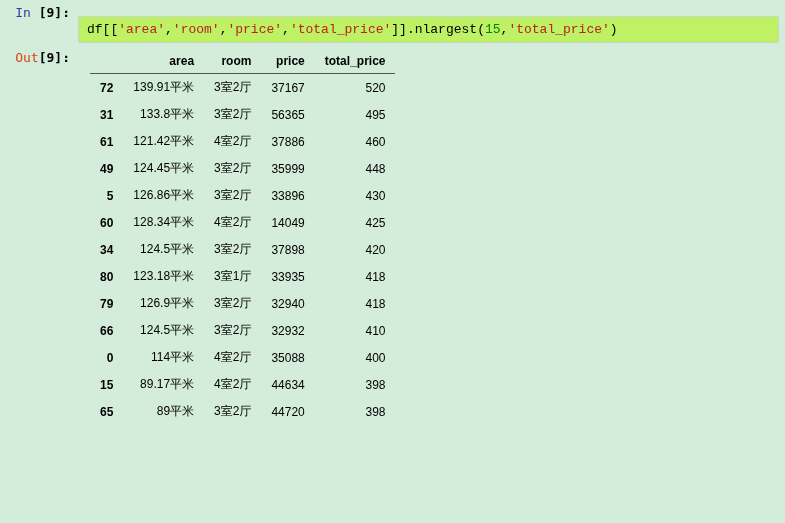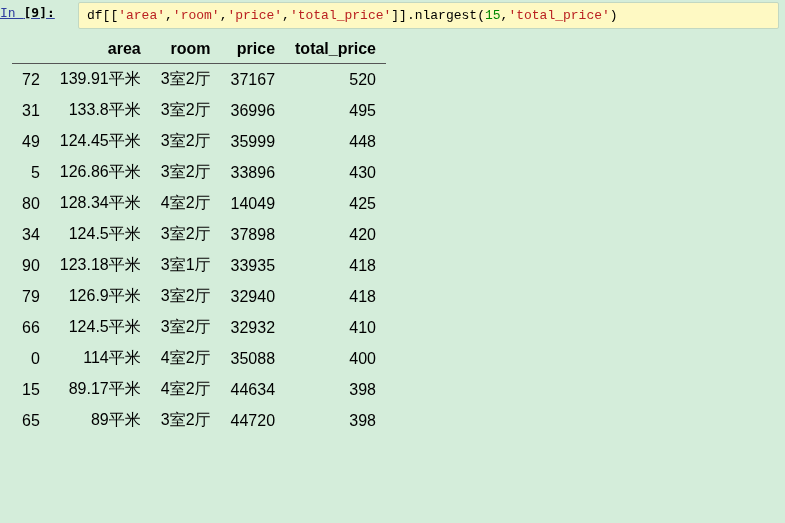--- a/index.html
+++ b/index.html
@@ -11,79 +11,81 @@
     color: #000;
     width: 785px;
   }
   .cell {
     display: flex;
     align-items: flex-start;
   }
   .prompt {
     width: 70px;
     min-width: 70px;
-    text-align: left;
+    text-align: right;
     padding: 5px 8px 5px 0;
     font-family: monospace;
     font-size: 13px;
-    text-decoration: underline;
   }
   .in-prompt { color: #303F9F; }
   .in-prompt .num { color: #000; font-weight: bold; }
   .out-prompt { color: #D84315; }
   .out-prompt .num { color: #000; font-weight: bold; }
   .input-area {
     flex: 1;
-    background: #fef9c3;
+    background: #bef264;
     border: 1px solid #c2d8c2;
     border-radius: 2px;
     padding: 5px 8px;
     font-family: "Courier New", monospace;
     font-size: 13px;
-    margin: 2px 6px 2px 0;
+    margin: 16px 6px 2px 0;
     white-space: pre;
   }
   .code .p { color: #000; }
   .code .s { color: #BA2121; }
   .code .n { color: #000; }
   .code .m { color: #008800; }
   .output-area {
     flex: 1;
     padding: 4px 8px 8px 12px;
   }
   table.dataframe {
     border-collapse: collapse;
-    font-size: 16px;
+    font-size: 12px;
     color: #000;
   }
   table.dataframe th, table.dataframe td {
     text-align: right;
     padding: 5px 10px;
     border: none;
   }
   table.dataframe thead th {
     font-weight: bold;
     border-bottom: 1px solid #555;
   }
   table.dataframe tbody th {
-    font-weight: normal;
+    font-weight: bold;
     text-align: right;
   }
 </style>
 </head>
 <body>
 
 <div class="cell">
   <div class="prompt in-prompt">
     <span>In </span><span class="num">[9]:</span>
   </div>
   <div class="input-area"><span class="code" id="code-line"><span class="n">df</span><span class="p">[[</span><span class="s">'area'</span><span class="p">,</span><span class="s">'room'</span><span class="p">,</span><span class="s">'price'</span><span class="p">,</span><span class="s">'total_price'</span><span class="p">]].</span><span class="n">nlargest</span><span class="p">(</span><span class="m">15</span><span class="p">,</span><span class="s">'total_price'</span><span class="p">)</span></span></div>
 </div>
 
 <div class="cell">
+  <div class="prompt out-prompt">
+    <span>Out</span><span class="num">[9]:</span>
+  </div>
   <div class="output-area">
     <table class="dataframe">
       <thead>
         <tr>
           <th></th>
           <th>area</th>
           <th>room</th>
           <th>price</th>
           <th>total_price</th>
         </tr>
@@ -93,53 +95,60 @@
             <th>72</th>
             <td>139.91平米</td>
             <td>3室2厅</td>
             <td>37167</td>
             <td>520</td>
           </tr>
           <tr>
             <th>31</th>
             <td>133.8平米</td>
             <td>3室2厅</td>
-            <td>36996</td>
+            <td>56365</td>
             <td>495</td>
+          </tr>
+          <tr>
+            <th>61</th>
+            <td>121.42平米</td>
+            <td>4室2厅</td>
+            <td>37886</td>
+            <td>460</td>
           </tr>
           <tr>
             <th>49</th>
             <td>124.45平米</td>
             <td>3室2厅</td>
             <td>35999</td>
             <td>448</td>
           </tr>
           <tr>
             <th>5</th>
             <td>126.86平米</td>
             <td>3室2厅</td>
             <td>33896</td>
             <td>430</td>
           </tr>
           <tr>
-            <th>80</th>
+            <th>60</th>
             <td>128.34平米</td>
             <td>4室2厅</td>
             <td>14049</td>
             <td>425</td>
           </tr>
           <tr>
             <th>34</th>
             <td>124.5平米</td>
             <td>3室2厅</td>
             <td>37898</td>
             <td>420</td>
           </tr>
           <tr>
-            <th>90</th>
+            <th>80</th>
             <td>123.18平米</td>
             <td>3室1厅</td>
             <td>33935</td>
             <td>418</td>
           </tr>
           <tr>
             <th>79</th>
             <td>126.9平米</td>
             <td>3室2厅</td>
             <td>32940</td>

